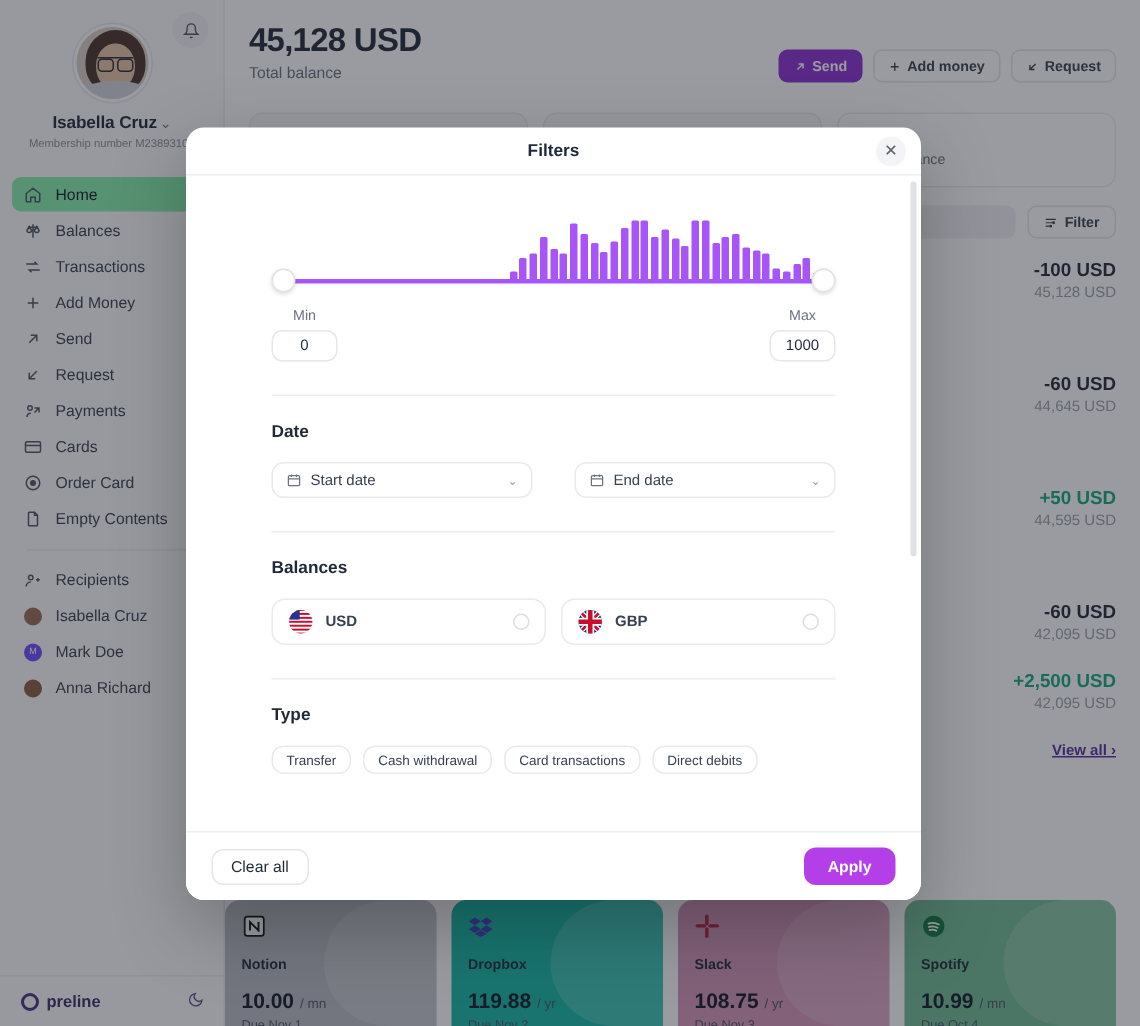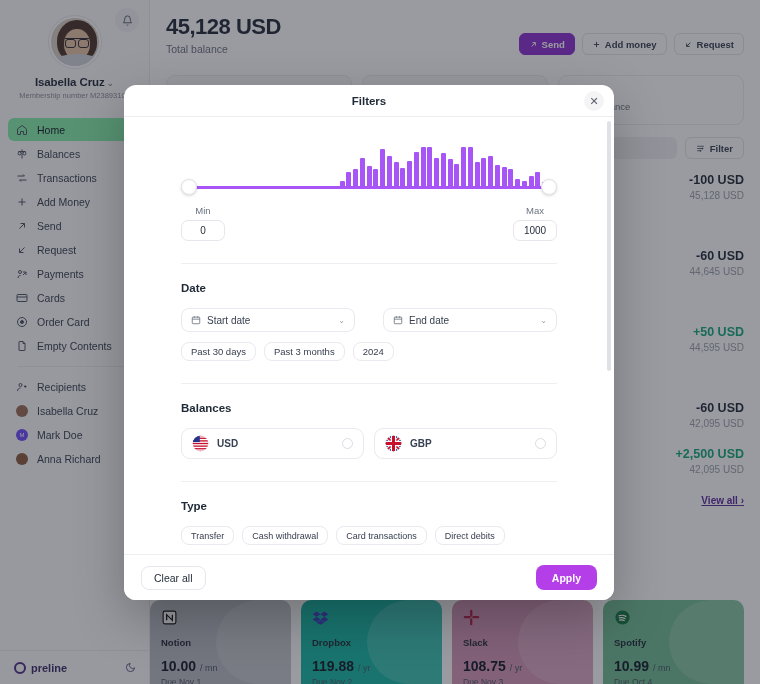--- a/index.html
+++ b/index.html
@@ -574,25 +574,20 @@
           </div>
           <div class="dsel">
             <svg viewBox="0 0 24 24" width="10" height="10" fill="none" stroke="#6b7280" stroke-width="2">
                 <rect x="3" y="5" width="18" height="16" rx="2"></rect>
                 <path d="M8 3v4M16 3v4M3 10h18"></path>
               </svg>
             <span>End date</span>
             <span class="chev">⌄</span>
           </div>
         </div>
-        <div class="chips">
-          <div class="chip">Past 30 days</div>
-          <div class="chip">Past 3 months</div>
-          <div class="chip">2024</div>
-        </div>
         <div class="sec-sep"></div>
 
         <div style="height:18px"></div>
         <div class="sec-title">Balances</div>
         <div class="bal-row">
           <div class="bal-opt">
             <span class="flag">
               <svg viewBox="0 0 24 24" width="17" height="17">
                   <defs>
                     <clipPath id="c1">

